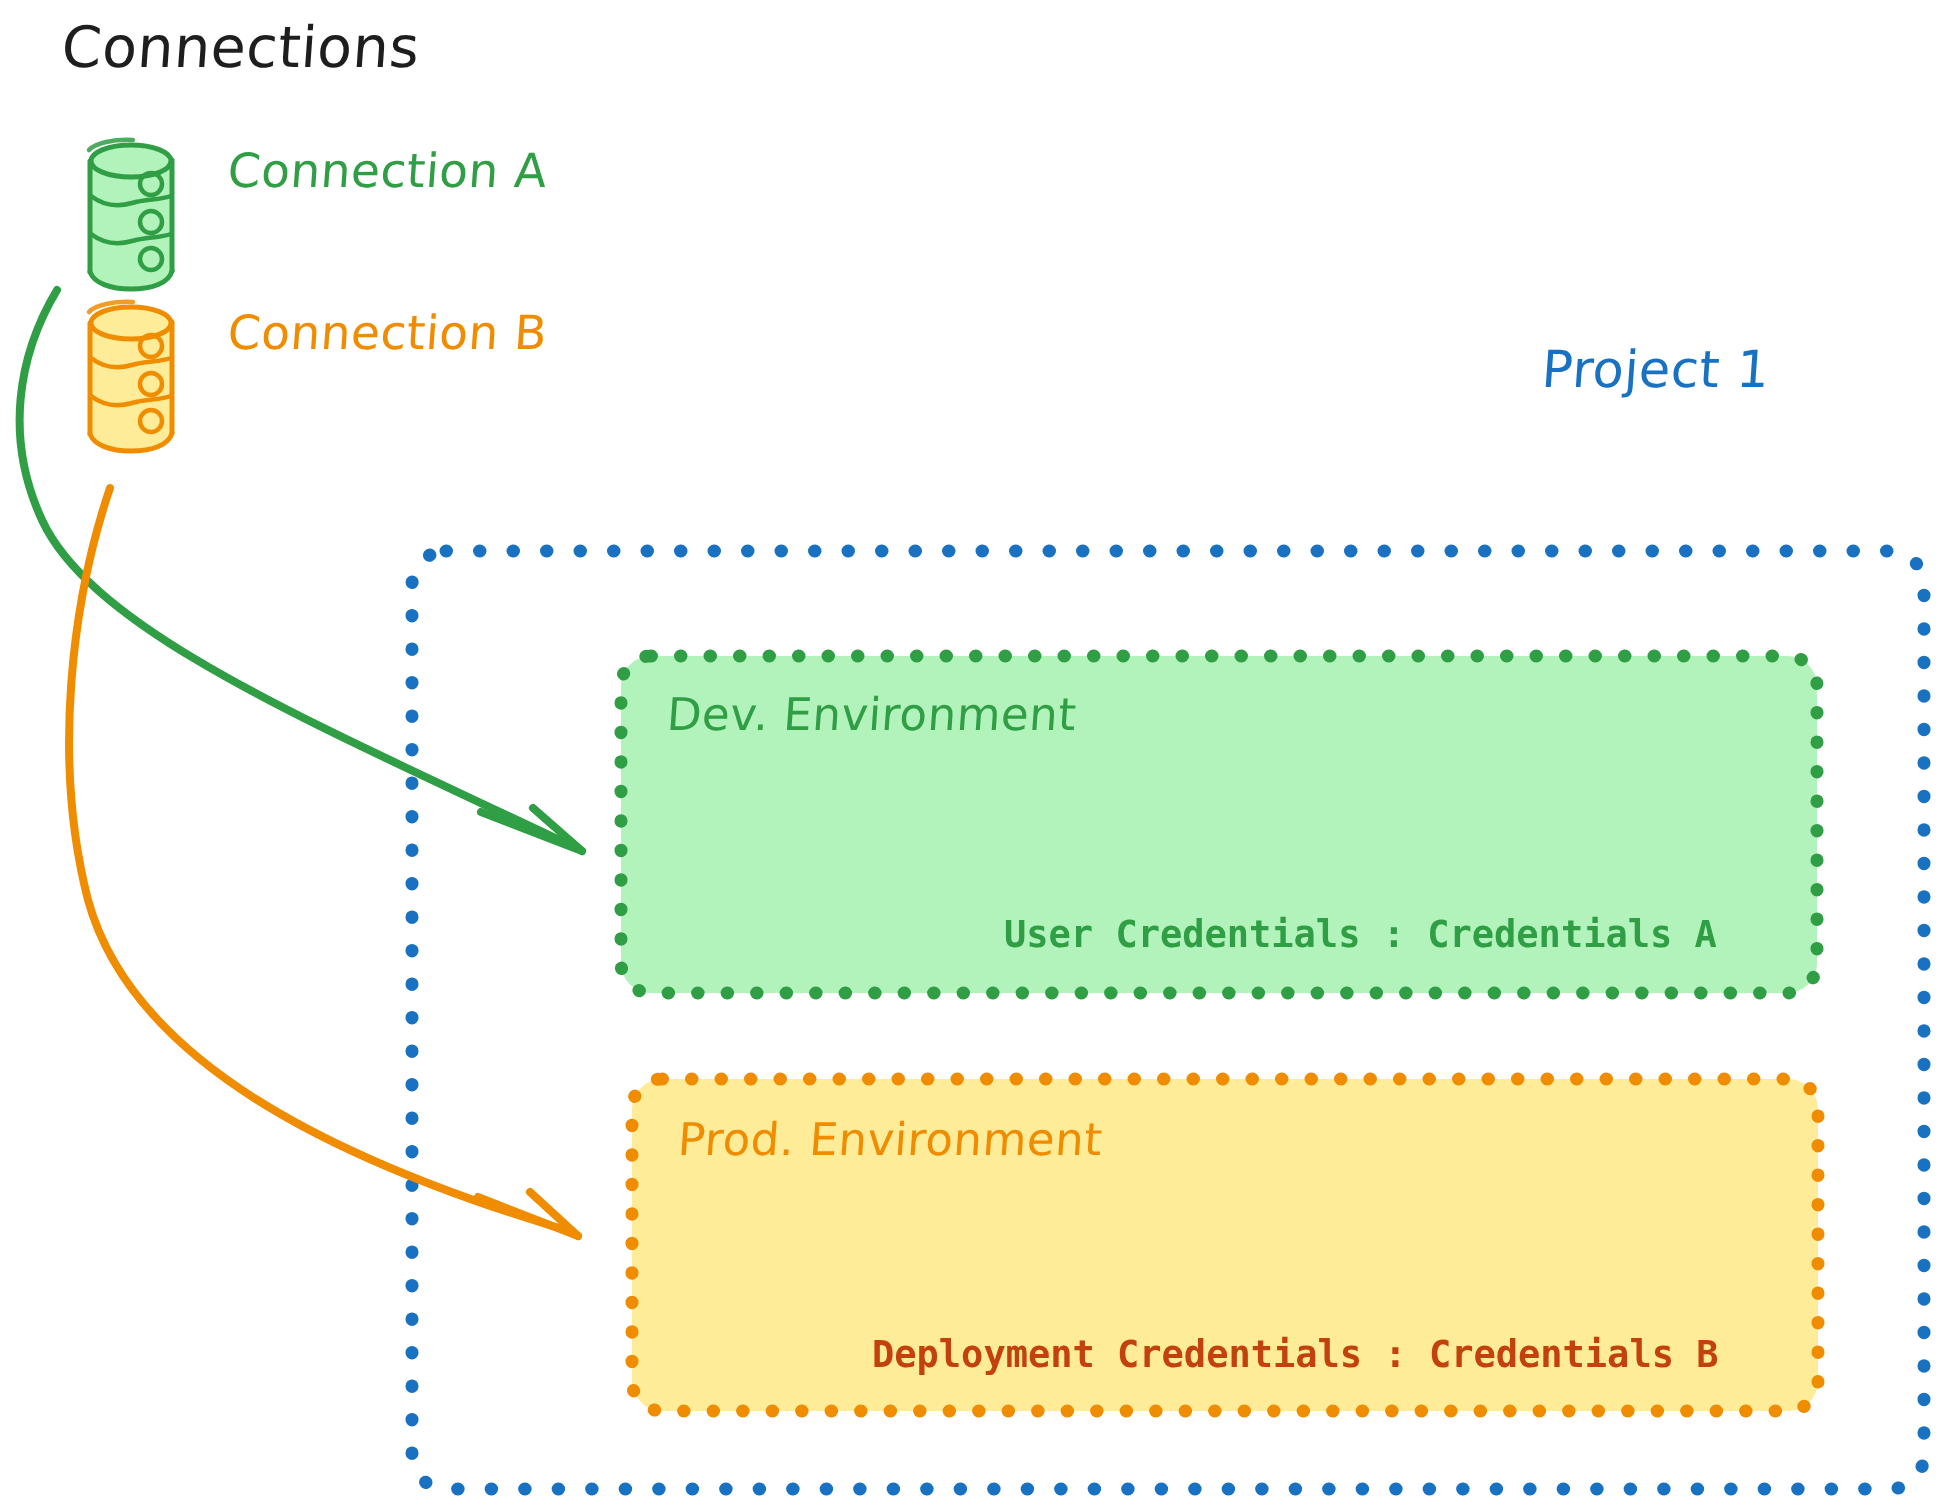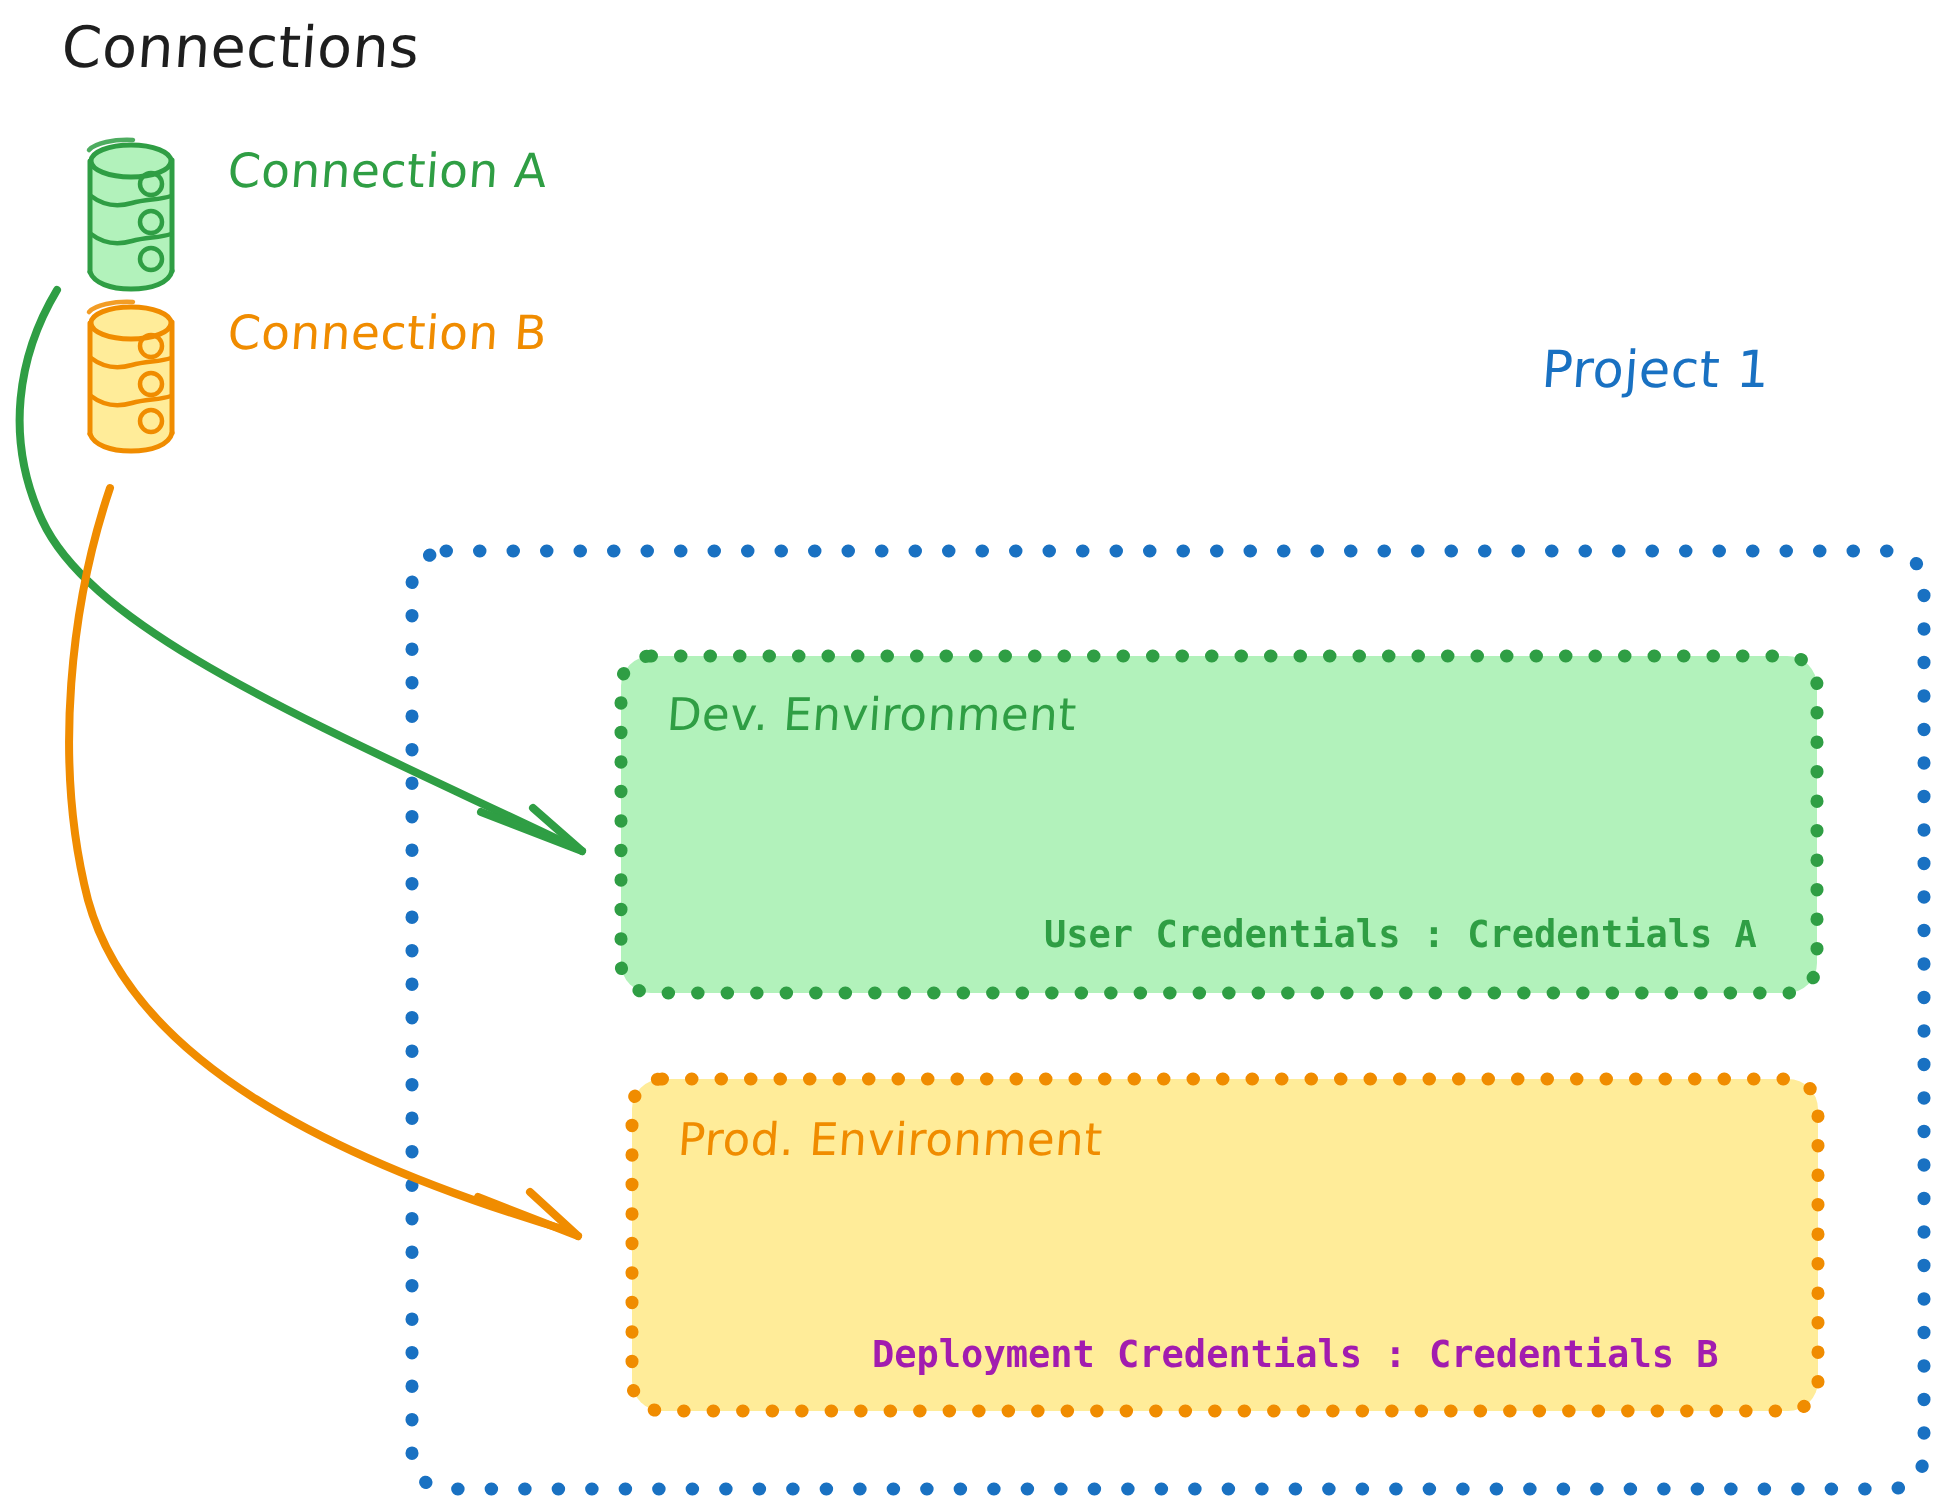--- a/index.html
+++ b/index.html
@@ -77,27 +77,26 @@
     left: 678px;
     top: 1113px;
     font-size: 45px;
     color: #f08c00;
   }
   #label-dev-creds {
     left: 1004px;
     top: 913px;
     font-size: 37px;
     color: #2f9e44;
-    margin-left: 40px;
   }
   #label-prod-creds {
     left: 872px;
     top: 1333px;
     font-size: 37px;
-    color: #a21caf;
+    color: #c2410c;
   }
 </style>
 </head>
 <body>
 
 <div id="canvas">
 
   <svg id="sketch" viewBox="0 0 1948 1506" xmlns="http://www.w3.org/2000/svg">
 
     <g>

